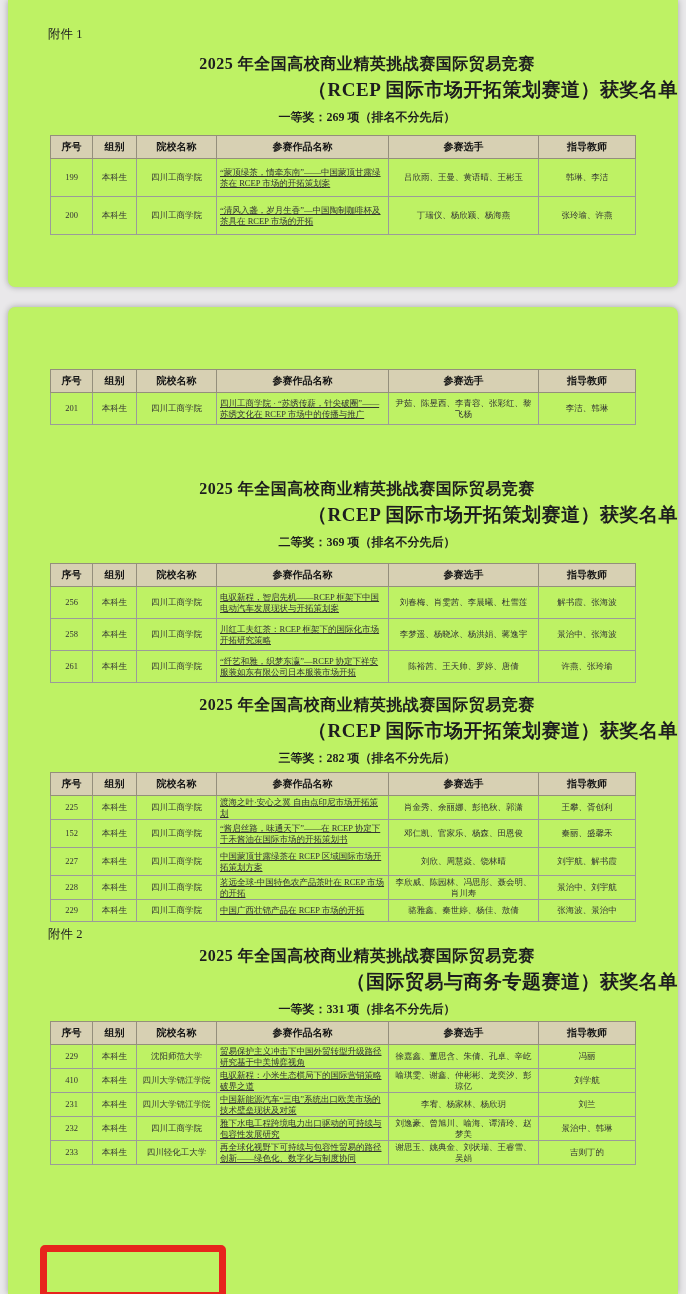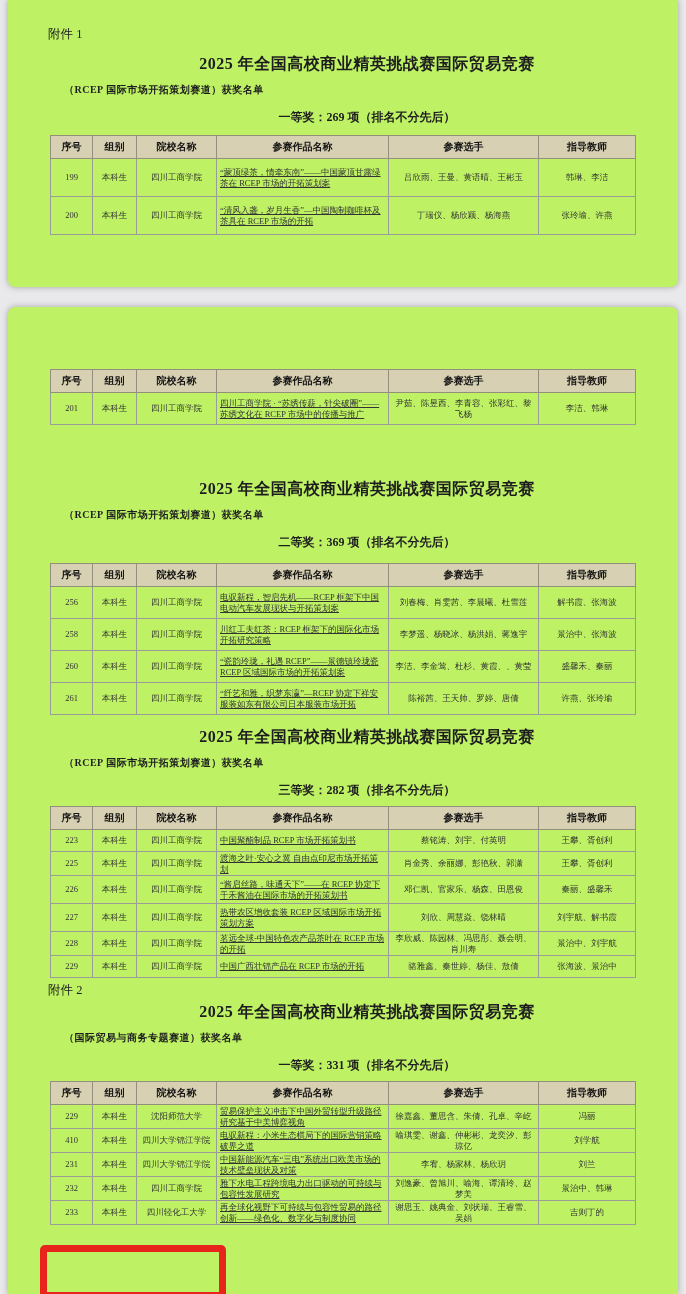--- a/index.html
+++ b/index.html
@@ -11,23 +11,23 @@
   }
   .page{
     position:absolute;left:8px;width:670px;background:#bef264;
     box-shadow:0 0 6px rgba(0,0,0,.30);
   }
   #page1{top:0;height:287px;border-radius:0 0 7px 7px;}
   #page2{top:307px;height:987px;border-radius:7px 7px 0 0;overflow:hidden;}
 
   .att{font-size:12.5px;line-height:16px;margin:0 0 0 40px;}
   #att1{padding-top:26px;}
-  .titleblock{margin:8px;padding-left:48px;}
+  .titleblock{margin:0;padding-left:48px;}
   .t1{font-size:16px;font-weight:700;text-align:center;margin:0;line-height:20px;letter-spacing:.5px;}
-  .t2{font-size:10px;font-weight:700;text-align:left;margin:6px 0 0;line-height:20px;letter-spacing:.5px;}
+  .t2{font-size:19px;font-weight:700;text-align:right;margin:6px 0 0;line-height:20px;letter-spacing:.5px;}
   .sub{font-size:12px;font-weight:700;text-align:center;margin:9px 0 0;line-height:16px;}
 
   table{border-collapse:collapse;width:585px;margin:4px auto;table-layout:fixed;}
   th{
     background:#d7d0b3;border:1px solid #948f7c;
     font-size:10px;font-weight:700;padding:0;color:#141414;
   }
   td{
     border:1px solid #9b9b99;font-size:8.5px;line-height:10.5px;
     text-align:center;padding:1px 3px;color:#333;overflow:hidden;
@@ -167,28 +167,20 @@
         </tr>
         <tr class="h32">
           <td>258</td>
           <td>本科生</td>
           <td>四川工商学院</td>
           <td class="work">川红工夫红茶：RCEP 框架下的国际化市场开拓研究策略</td>
           <td>李梦遥、杨晓冰、杨洪娟、蒋逸宇</td>
           <td>景治中、张海波</td>
         </tr>
         <tr class="h32">
-          <td>260</td>
-          <td>本科生</td>
-          <td>四川工商学院</td>
-          <td class="work">“瓷韵玲珑，礼遇 RCEP”——景德镇玲珑瓷 RCEP 区域国际市场的开拓策划案</td>
-          <td>李洁、李金莺、杜杉、黄霞、、黄莹</td>
-          <td>盛馨禾、秦丽</td>
-        </tr>
-        <tr class="h32">
           <td>261</td>
           <td>本科生</td>
           <td>四川工商学院</td>
           <td class="work">“纤艺和雅，织梦东瀛”—RCEP 协定下祥安服装如东有限公司日本服装市场开拓</td>
           <td>陈裕茜、王天帅、罗婷、唐倩</td>
           <td>许燕、张玲瑜</td>
         </tr>
       </tbody>
     </table>
 
@@ -212,48 +204,40 @@
           <th>序号</th>
           <th>组别</th>
           <th>院校名称</th>
           <th>参赛作品名称</th>
           <th>参赛选手</th>
           <th>指导教师</th>
         </tr>
       </thead>
       <tbody>
         <tr class="h22">
-          <td>223</td>
-          <td>本科生</td>
-          <td>四川工商学院</td>
-          <td class="work">中国聚酯制品 RCEP 市场开拓策划书</td>
-          <td>蔡铭涛、刘宇、付英明</td>
-          <td>王攀、胥创利</td>
-        </tr>
-        <tr class="h22">
           <td>225</td>
           <td>本科生</td>
           <td>四川工商学院</td>
           <td class="work">渡海之叶·安心之翼 自由点印尼市场开拓策划</td>
           <td>肖金秀、余丽娜、彭艳秋、郭潇</td>
           <td>王攀、胥创利</td>
         </tr>
         <tr class="h28">
-          <td>226</td>
+          <td>152</td>
           <td>本科生</td>
           <td>四川工商学院</td>
           <td class="work">“酱启丝路，味通天下”——在 RCEP 协定下千禾酱油在国际市场的开拓策划书</td>
           <td>邓仁凯、官家乐、杨森、田恩俊</td>
           <td>秦丽、盛馨禾</td>
         </tr>
         <tr class="h28">
           <td>227</td>
           <td>本科生</td>
           <td>四川工商学院</td>
-          <td class="work">热带农区增收套装 RCEP 区域国际市场开拓策划方案</td>
+          <td class="work">中国蒙顶甘露绿茶在 RCEP 区域国际市场开拓策划方案</td>
           <td>刘欣、周慧焱、饶林晴</td>
           <td>刘宇航、解书霞</td>
         </tr>
         <tr class="h22">
           <td>228</td>
           <td>本科生</td>
           <td>四川工商学院</td>
           <td class="work">茗远全球-中国特色农产品茶叶在 RCEP 市场的开拓</td>
           <td>李欣威、陈园林、冯思彤、聂会明、肖川寿</td>
           <td>景治中、刘宇航</td>

